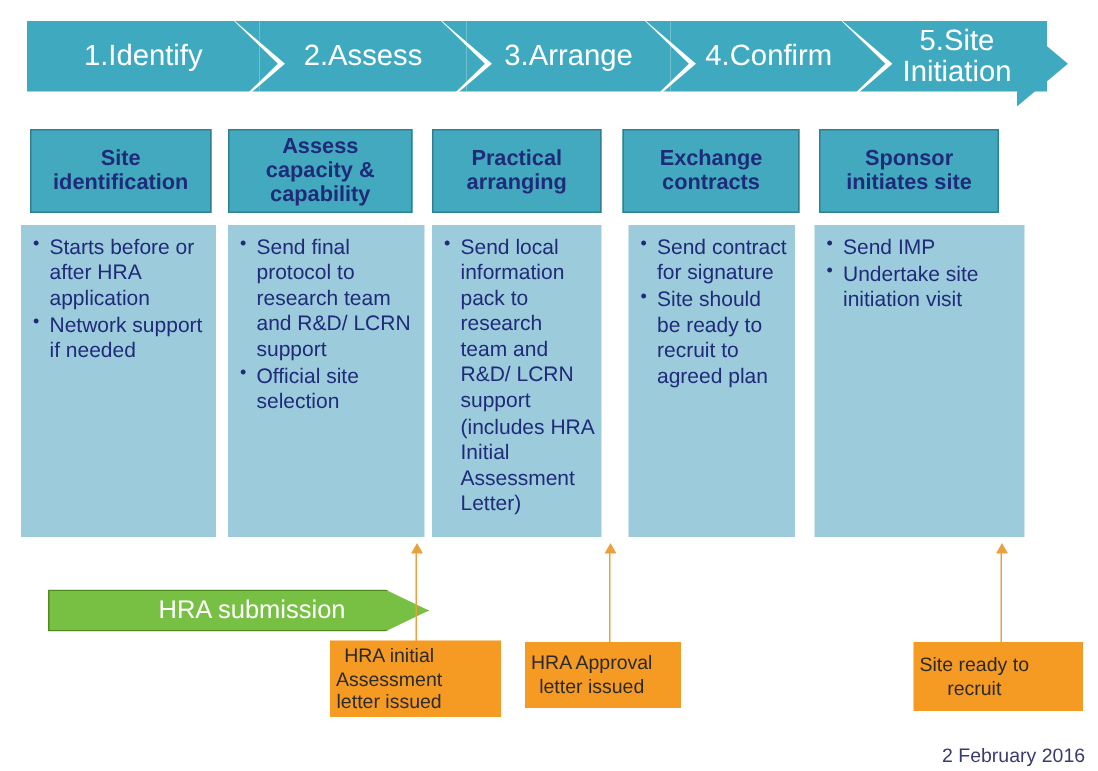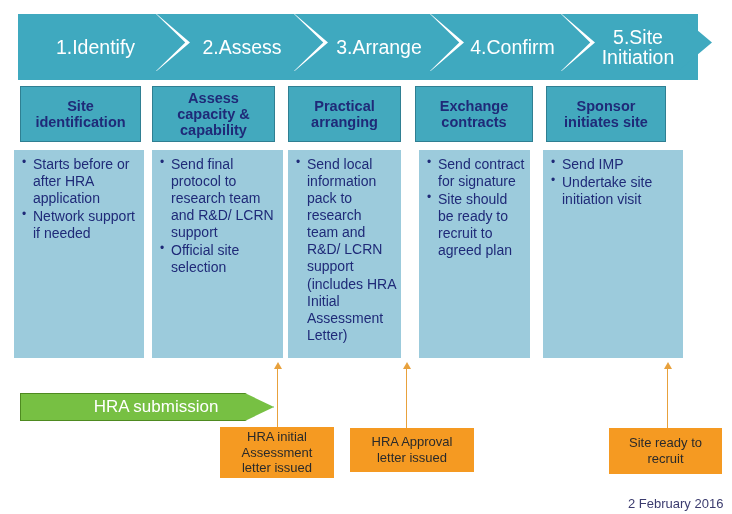--- a/index.html
+++ b/index.html
@@ -22,21 +22,21 @@
   #chevron-band {
     position: absolute;
     left: 18px;
     top: 14px;
     width: 694px;
     height: 57px;
   }
   .chev {
     position: absolute;
     top: 0;
-    height: 66px;
+    height: 47px;
     background: #3FA9BF;
     display: flex;
     align-items: center;
     justify-content: center;
     box-sizing: border-box;
   }
   .chev-label {
     color: #ffffff;
     font-size: 19.5px;
     line-height: 1.05;
@@ -111,21 +111,21 @@
     position: absolute;
     left: -11px;
     top: -1px;
     font-size: 12px;
     color: #1F2A78;
   }
 
   
   #green-arrow {
     position: absolute;
-    left: 20px;
+    left: 32px;
     top: 393px;
     width: 254px;
     height: 28px;
     background: #77C043;
     border: 1.5px solid #4E8A20;
     box-sizing: border-box;
     clip-path: polygon(0% 0%, 88.5% 0%, 100% 50%, 88.5% 100%, 0% 100%);
     display: flex;
     align-items: center;
     justify-content: center;
@@ -138,21 +138,21 @@
     padding-right: 22px;
   }
 
   
   .callout {
     position: absolute;
     background: #F59A22;
     box-sizing: border-box;
     display: flex;
     align-items: center;
-    justify-content: center;
+    justify-content: flex-start;
   }
   .callout .c-label {
     color: #2A2A2A;
     font-size: 13px;
     line-height: 1.22;
     text-align: center;
     white-space: pre-line;
     padding: 0 4px;
   }
 
@@ -305,21 +305,21 @@
   <div class="connector" style="left:663px;top:362px;height:66px;">
     <div class="head"></div>
     <div class="stem"></div>
   </div>
 
   <div class="callout" style="left:220px;top:427px;width:114px;height:51px;">
     <span class="c-label">HRA initial
 Assessment
 letter issued</span>
   </div>
-  <div class="callout" style="left:350px;top:428px;width:124px;height:44px;">
+  <div class="callout" style="left:350px;top:428px;width:104px;height:44px;">
     <span class="c-label">HRA Approval
 letter issued</span>
   </div>
   <div class="callout" style="left:609px;top:428px;width:113px;height:46px;">
     <span class="c-label">Site ready to
 recruit</span>
   </div>
 
   <div id="footer-date">2 February 2016</div>
 

